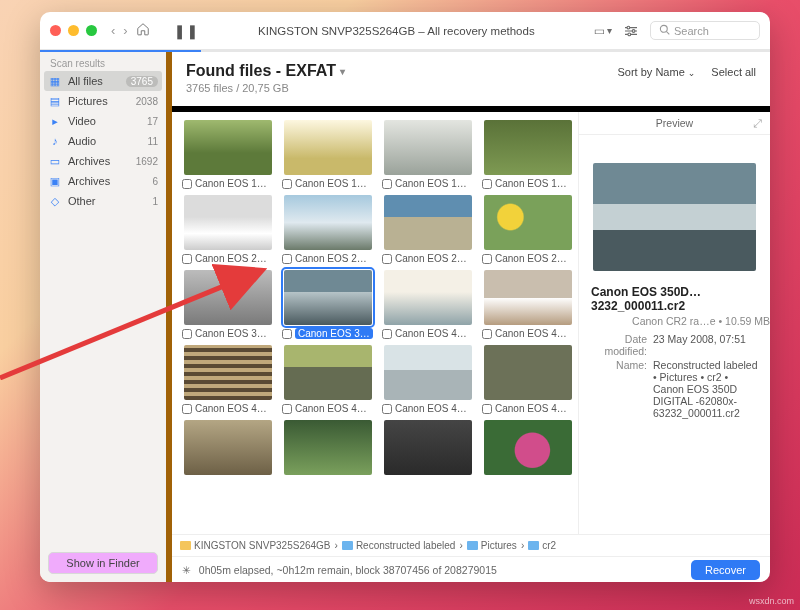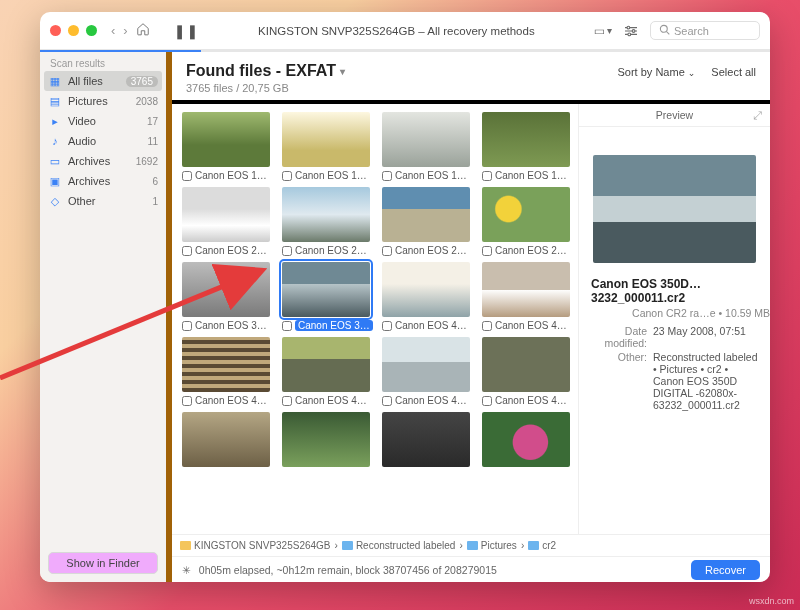--- a/index.html
+++ b/index.html
@@ -35,29 +35,29 @@
   .side-head { color:#9a9a9a; font-size:10px; padding:6px 10px 2px;}
   .sb-item { display:flex; align-items:center; padding:3px 8px; gap:6px; color:#444; cursor:default;}
   .sb-item .sico { width:14px; height:14px; display:flex; align-items:center; justify-content:center; }
   .sb-item .cnt { margin-left:auto; color:#888; font-size:10px;}
   .sb-item.active { background:#d6d6d4; border-radius:3px; margin:0 4px; padding:3px 4px;}
   .sb-item.active .cnt { background:#bcbcba; color:#fff; border-radius:7px; padding:0 5px;}
   .sb-spacer { flex:1;}
   .btn-finder { margin:8px; padding:4px; background:#f0abfc; border:1px solid #d8d8d8; border-radius:5px; text-align:center; font-size:11px; color:#444;}
   
   .main { flex:1; display:flex; flex-direction:column; min-width:0;}
-  .header { padding:10px 14px 6px; border-bottom:4px solid #000000; display:flex; flex-direction:column; gap:2px;}
+  .header { padding:10px 14px 12px; border-bottom:6px solid #000000; display:flex; flex-direction:column; gap:2px;}
   .header-row { display:flex; align-items:baseline; }
   .h-title { font-size:16px; font-weight:600; color:#222; display:flex; align-items:center; gap:4px;}
   .h-sub { font-size:11px; color:#888;}
   .h-right { margin-left:auto; display:flex; gap:16px; font-size:11px; color:#444; align-items:center;}
   .content { flex:1; display:flex; min-height:0;}
   .grid-wrap { flex:1; overflow:auto; padding:8px 6px 0 10px; position:relative;}
   .grid { display:grid; grid-template-columns: repeat(4, 92px); gap:6px 8px;}
-  .cell { display:flex; flex-direction:column; }
+  .cell { display:flex; flex-direction:column; align-items:center;}
   .thumb { width:88px; height:55px; border-radius:2px; background:#777;}
   .cap { display:flex; align-items:center; gap:3px; font-size:10px; color:#555; margin-top:3px; width:92px;}
   .cap input { width:10px; height:10px; }
   .cap span { white-space:nowrap; overflow:hidden; text-overflow:ellipsis;}
   .cell.sel .thumb { outline:2px solid #2f7af5; outline-offset:1px;}
   .cell.sel .cap span { background:#2f7af5; color:#fff; border-radius:3px; padding:0 3px;}
   
   .t0{background:linear-gradient(#9fb96f,#5d7a3a 60%);} .t1{background:linear-gradient(#fdf7e0,#c9b96a 70%);} .t2{background:linear-gradient(#e3e5e0,#9aa29a);} .t3{background:linear-gradient(#5a7238,#7e9a53);}
   .t4{background:linear-gradient(#dcdcdc 40%,#fff,#ccc);} .t5{background:linear-gradient(#a6c9de,#dfe9ef 50%,#6b7a6a);} .t6{background:linear-gradient(#5f8eb0 40%,#b9b193 40%);} .t7{background:radial-gradient(circle at 30% 40%,#f2d23a 18%,#7aa15a 20%);}
   .t8{background:linear-gradient(#bcbcbc,#7a7a7a);} .t9{background:linear-gradient(#6f8994 40%,#b6c4c8 40%,#4a5a5f);} .t10{background:linear-gradient(#f4f0e6 40%,#8fa3a8);} .t11{background:linear-gradient(#c9beae 50%,#fff 50%,#b59c7f);}
@@ -327,21 +327,21 @@
           <div class="prev-head">
             <span>Preview</span>
             <span class="ext">⤢</span>
           </div>
           <div class="prev-img"></div>
           <div class="prev-title">Canon EOS 350D…3232_000011.cr2</div>
           <div class="prev-sub">Canon CR2 ra…e • 10.59 MB</div>
           <div class="meta">
             <div class="k">Date modified:</div>
             <div>23 May 2008, 07:51</div>
-            <div class="k">Other:</div>
+            <div class="k">Name:</div>
             <div style="word-break:break-word;">Reconstructed labeled • Pictures • cr2 • Canon EOS 350D DIGITAL -62080x-63232_000011.cr2</div>
           </div>
         </div>
       </div>
 
       <div class="crumbs">
         <span class="chip">
             <span class="drive"></span>
             <span>KINGSTON  SNVP325S264GB</span>
           </span> ›

